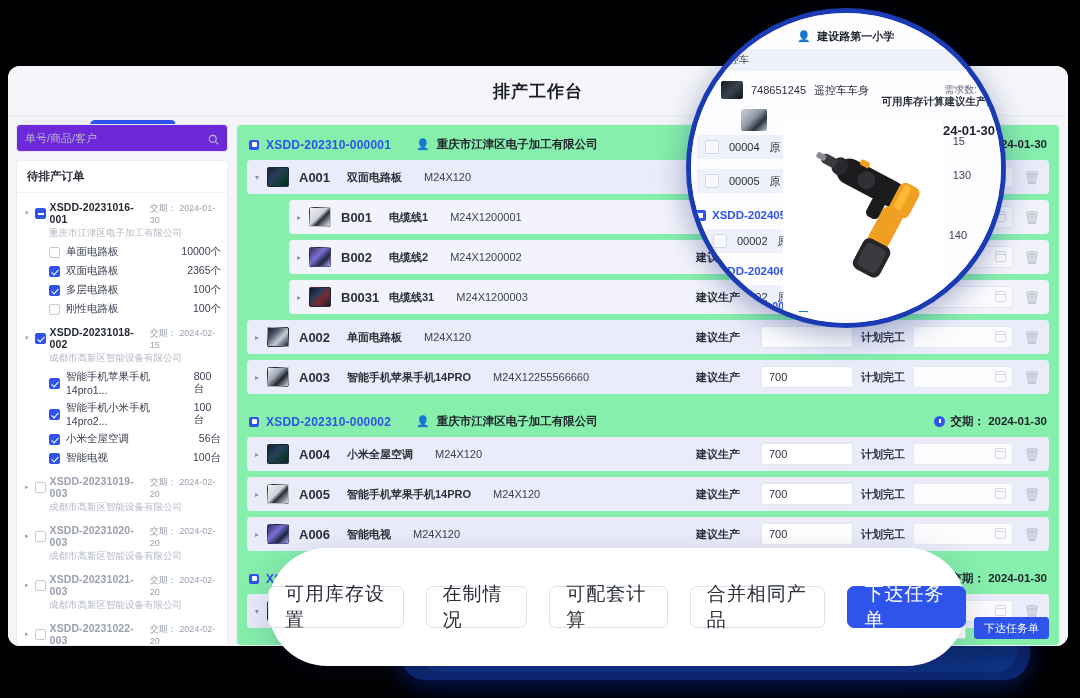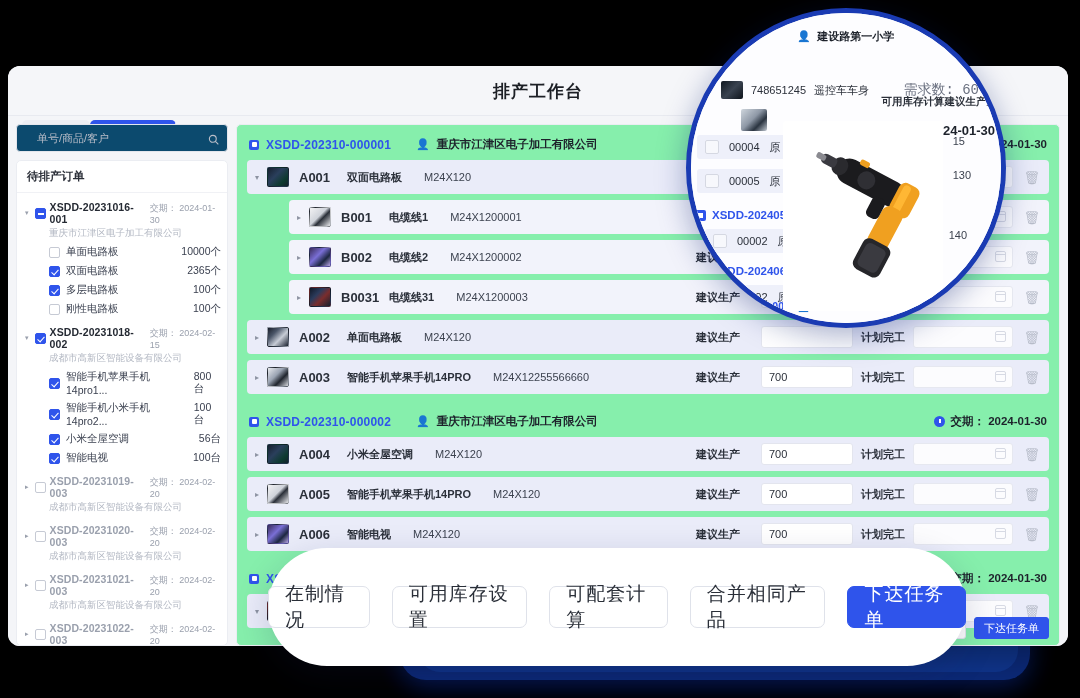--- a/index.html
+++ b/index.html
@@ -49,22 +49,22 @@
     clip-path: polygon(0 0, 100% 0, 92% 100%, 0 100%);
     padding-right: 28px;
   }
 
   
   .body { display: flex; height: 530px; padding: 8px 8px 0 8px; gap: 8px; background: #f4f5f8; }
 
   
   .left { width: 212px; display: flex; flex-direction: column; gap: 8px; }
   .search-box {
-    position: relative; height: 28px; background: #0c4a6e; border: 1px solid #e4e6ec;
-    border-radius: 4px; display: flex; align-items: center; padding: 0 20px;
+    position: relative; height: 28px; background: #6d28d9; border: 1px solid #e4e6ec;
+    border-radius: 4px; display: flex; align-items: center; padding: 0 8px;
   }
   .search-box .ph { font-size: 11px; color: #b9bdc8; }
   .search-icon { position: absolute; right: 8px; top: 6px; color: #b9bdc8; }
   .orders-card {
     flex: 1; background: #fff; border: 1px solid #ebedf2; border-radius: 5px;
     overflow: hidden; display: flex; flex-direction: column;
   }
   .orders-head {
     font-size: 11.5px; font-weight: bold; color: #2b2f38;
     padding: 8px 10px; border-bottom: 1px solid #f0f1f5;
@@ -208,21 +208,21 @@
     padding: 0 10px; font-size: 10px; color: #3c424f;
   }
   .m-rowB {
     position: absolute; left: 30px; right: 0; top: 68px; display: flex; align-items: center;
     gap: 8px; font-size: 11px; color: #2b303a;
   }
   .m-thumb {
     width: 22px; height: 18px; border-radius: 2px;
     background: linear-gradient(135deg,#111820,#3a4350 50%,#0e141b);
   }
-  .m-need { margin-left: auto; margin-right: 22px; font-size: 14px; color: #6b7180; font-family: Liberation Mono, monospace; }
+  .m-need { margin-left: auto; margin-right: 10px; font-size: 10px; color: #6b7180; }
   .m-thumb2 {
     position: absolute; left: 50px; top: 96px; width: 26px; height: 22px; border-radius: 2px;
     background: linear-gradient(135deg,#cfd6dd,#8e98a6 45%,#2a3440 70%,#c3cad3);
   }
   .m-srow {
     position: absolute; left: 6px; width: 190px; height: 24px; background: #eef0fa;
     border-radius: 3px; display: flex; align-items: center; padding: 0 8px; gap: 10px;
     font-size: 11px; color: #2b303a;
   }
   .m-sq { width: 14px; height: 14px; border: 1px solid #d5d8e2; border-radius: 2px; background: #f7f8fc; }
@@ -576,35 +576,38 @@
         <div class="footer-bar">
           <div class="fbtn">合并相同产品</div>
           <div class="fbtn primary">下达任务单</div>
         </div>
       </div>
 
     </div>
   </div>
 
   <div class="pill">
+    <div class="pbtn">可用库存设置</div>
     <div class="pbtn">在制情况</div>
-    <div class="pbtn">可用库存设置</div>
     <div class="pbtn">可配套计算</div>
     <div class="pbtn">合并相同产品</div>
     <div class="pbtn primary">下达任务单</div>
   </div>
 
   <div class="mag">
     <div class="mag-inner">
 
       <div class="m-head">
         <span class="pi">👤</span>
         <span>建设路第一小学</span>
       </div>
 
+      <div class="m-rowA">
+        <span>遥控车</span>
+      </div>
 
       <div class="m-rowB">
         <span class="m-thumb"></span>
         <span>748651245</span>
         <span>遥控车车身</span>
         <span class="m-need">
           <span>需求数:</span>
           <span>60</span>
         </span>
       </div>

